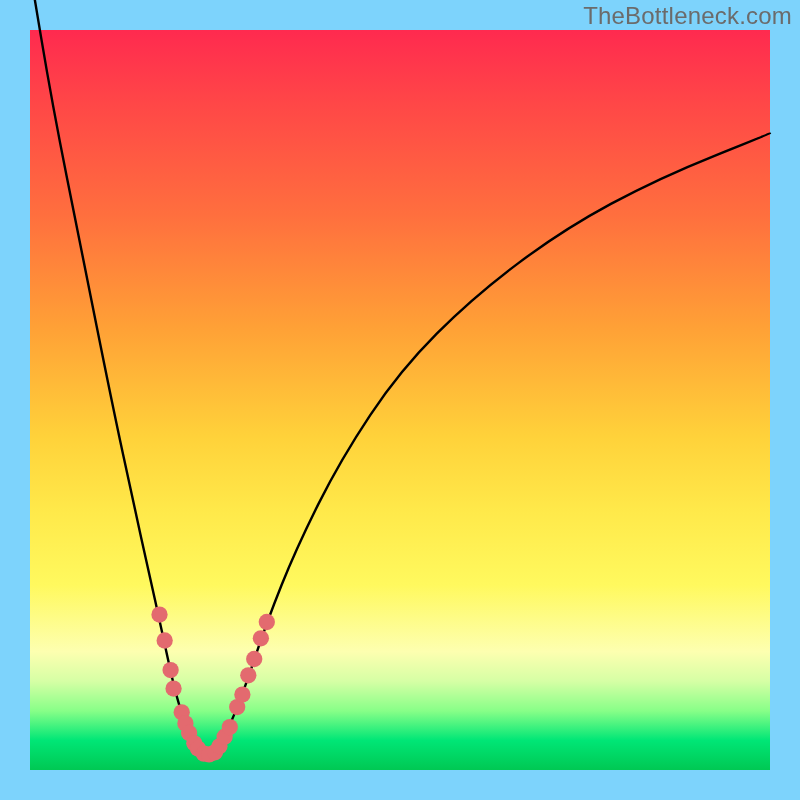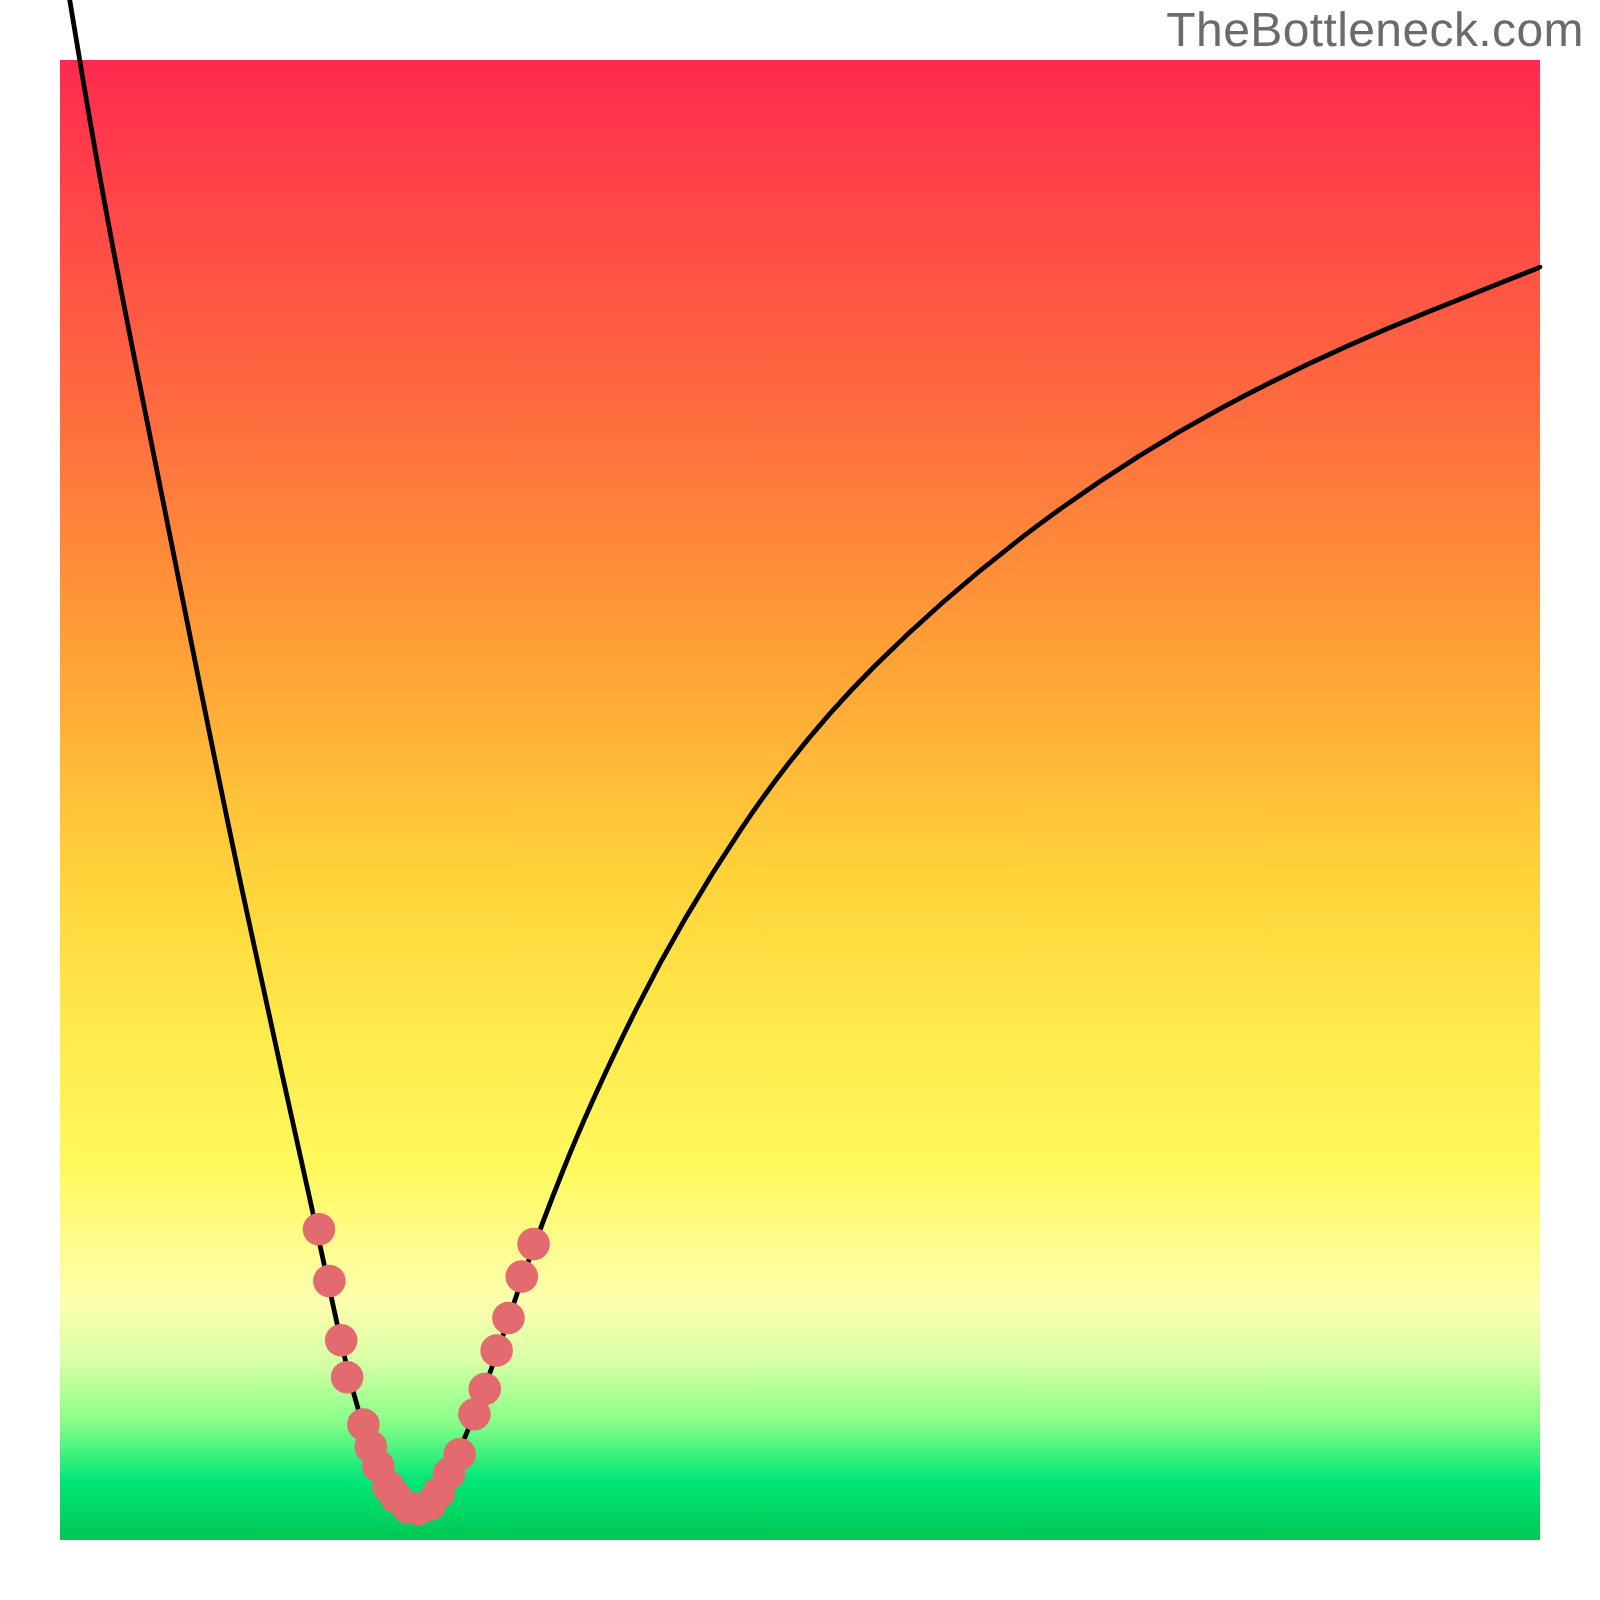--- a/index.html
+++ b/index.html
@@ -10,21 +10,21 @@
     background: #000;
     overflow: hidden;
     font-family: Arial, Helvetica, sans-serif;
   }
   .frame {
     position: absolute;
     left: 0;
     top: 0;
     width: 800px;
     height: 800px;
-    background: #ffffff;
+    background: #7dd3fc;
   }
   .plot {
     position: absolute;
     left: 30px;
     top: 30px;
     width: 740px;
     height: 740px;
     background: linear-gradient(to bottom,
       #ff2a4f 0%,
       #ff4747 10%,

